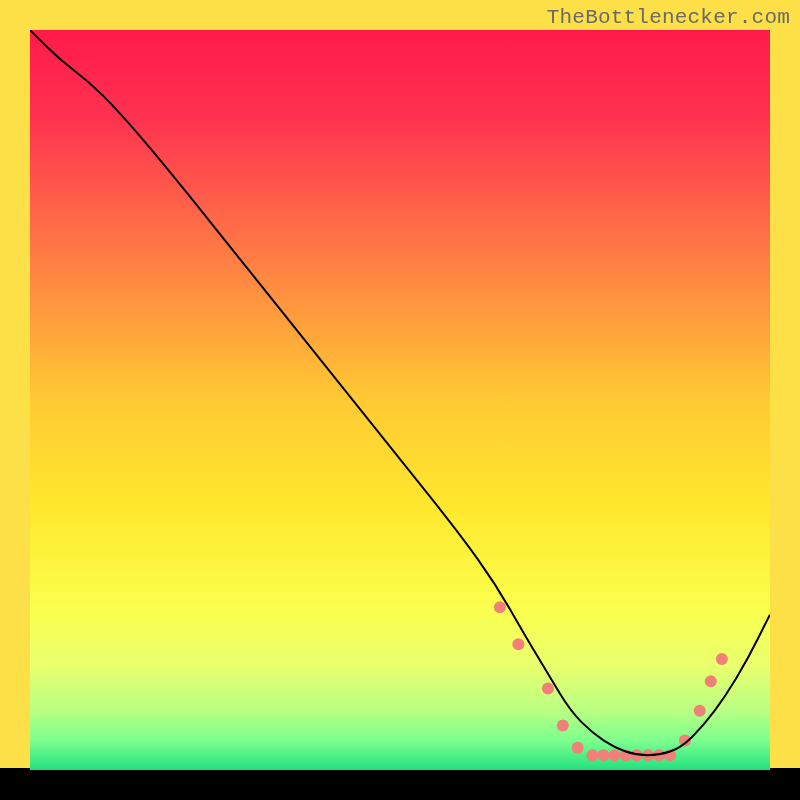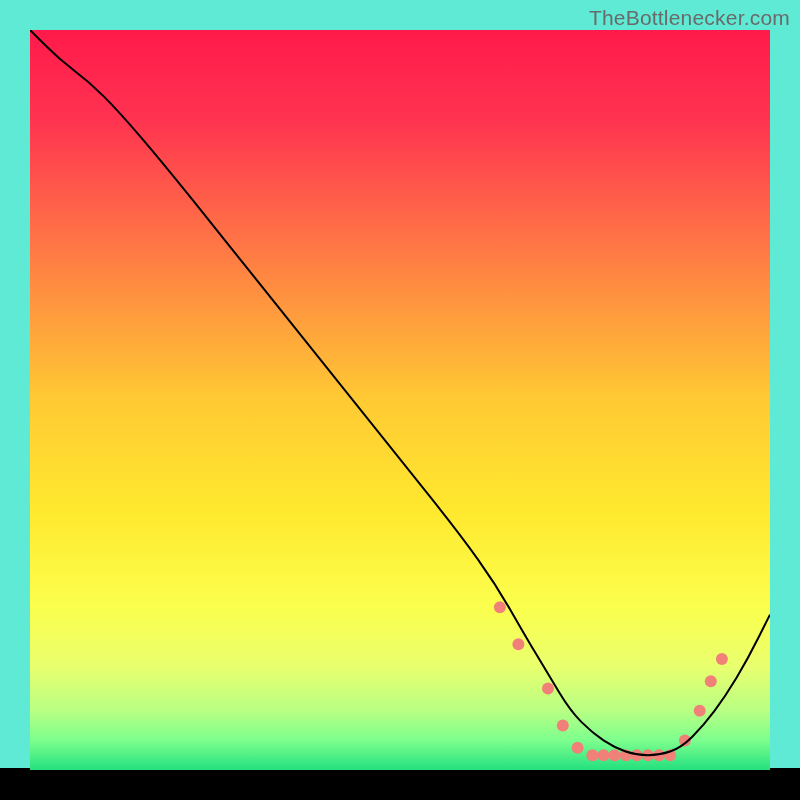--- a/index.html
+++ b/index.html
@@ -8,21 +8,22 @@
     width: 800px;
     height: 800px;
     background: #000;
     overflow: hidden;
     font-family: Arial, Helvetica, sans-serif;
   }
   .stage {
     position: relative;
     width: 800px;
     height: 768px;
-    background: #5eead4;
+    background: #fde047;
+    font-family: Liberation Mono, monospace;
   }
   .plot-area {
     position: absolute;
     left: 30px;
     top: 30px;
     width: 740px;
     height: 740px;
   }
   .plot-area svg {
     display: block;

